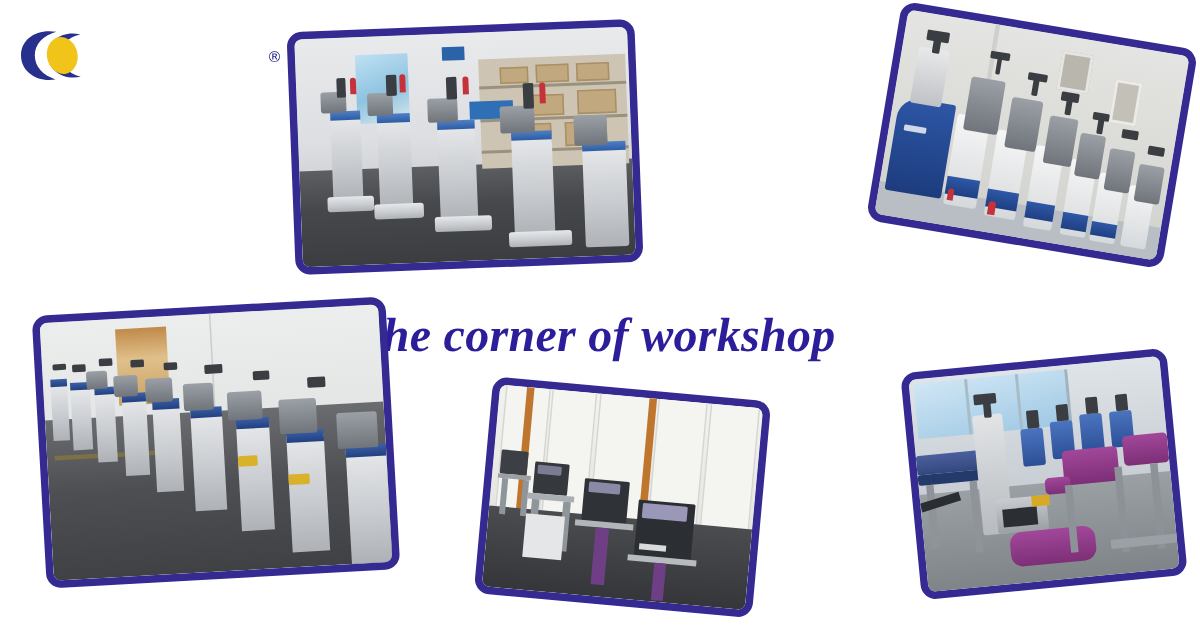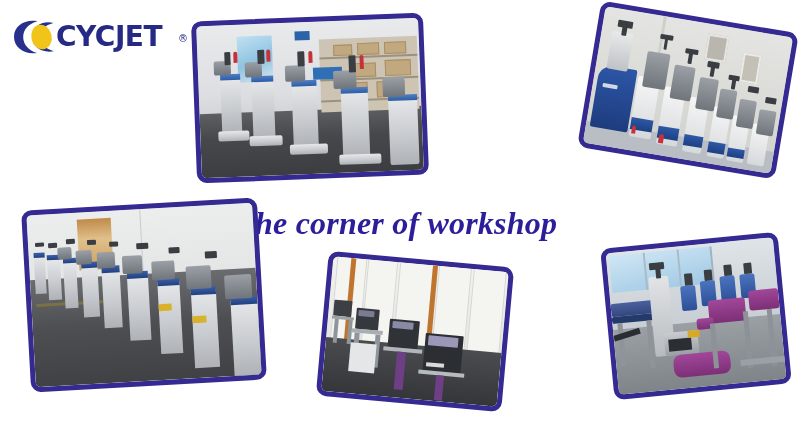--- a/index.html
+++ b/index.html
@@ -186,21 +186,20 @@
       <svg width="46" height="38" viewBox="0 0 46 38" aria-hidden="true">
         <path d="M25.5 3.2 C12.5 1.0 2.0 8.0 2.0 18.8 C2.0 29.6 12.3 37.0 25.0 35.0
                  C16.5 32.2 11.2 26.4 11.2 18.9 C11.2 11.4 16.6 5.7 25.5 3.2 Z" fill="#27308c"></path>
         <path d="M41.5 5.0 C30.5 2.2 20.0 8.4 20.0 18.6 C20.0 28.8 30.2 35.6 41.8 33.2
                  C33.0 30.6 28.0 25.2 28.0 18.8 C28.0 12.2 33.0 7.0 41.5 5.0 Z" fill="#27308c"></path>
         <ellipse cx="29.5" cy="19.0" rx="10.2" ry="12.4" fill="#f0c419" transform="rotate(-12 29.5 19)"></ellipse>
         <path d="M38.0 8.2 C31.0 12.0 29.0 24.0 35.5 30.6 C27.0 28.6 23.0 20.0 27.0 13.0
                  C29.0 9.6 33.4 7.6 38.0 8.2 Z" fill="#ffffff" opacity="0.0"></path>
       </svg>
     </div>
-    <div id="logo-word">CYCJET</div>
     <div id="logo-reg">®</div>
   </div>
 
   <div id="headline">the corner of workshop</div>
 
   <div class="photo" id="photo-1">
     <div class="scene">
       <div class="wall"></div>
       <div class="win"></div>
       <div class="floor"></div>

